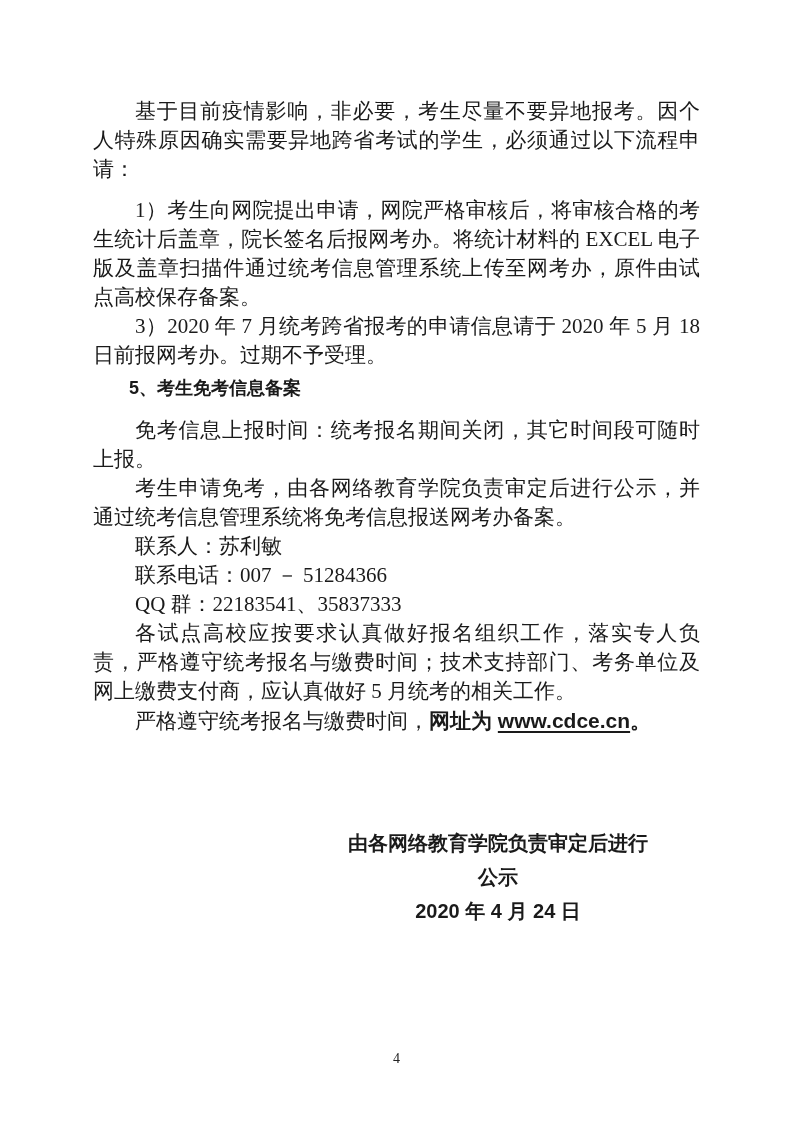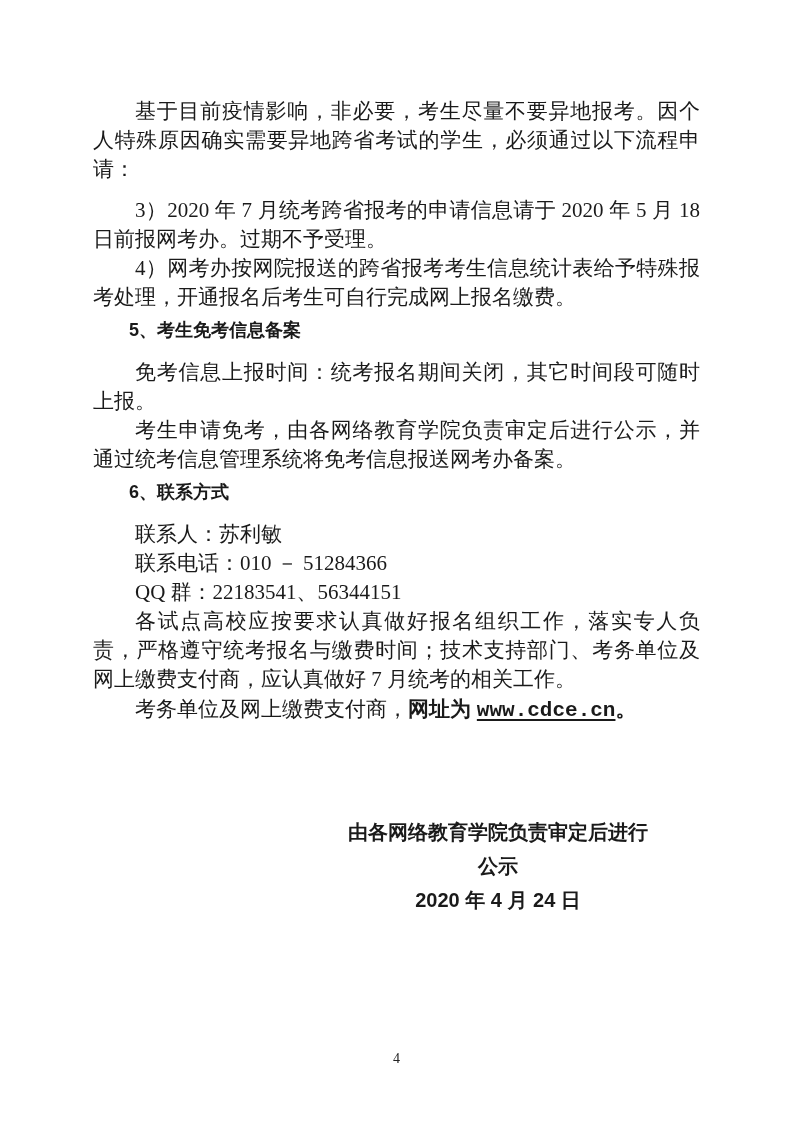--- a/index.html
+++ b/index.html
@@ -30,21 +30,21 @@
     line-height: 30px;
     text-indent: 2em;
     margin: 3px 0 13px 0;
     text-align: left;
   }
   .bold-sans {
     font-family: Liberation Sans, sans-serif;
     font-weight: 700;
   }
   .website-url {
-    font-family: Liberation Mono, monospace;
+    font-family: Liberation Sans, sans-serif;
     font-weight: 700;
     color: inherit;
     text-decoration: underline;
     text-underline-offset: 3px;
     cursor: pointer;
   }
   .signature {
     margin: 90px 45px 0 auto;
     width: 314px;
     text-align: center;
@@ -64,37 +64,36 @@
   }
 </style>
 </head>
 <body>
 
 <div class="page body-text">
 
   <p class="para intro">基于目前疫情影响，非必要，考生尽量不要异地报考。因个人特殊原因确实需要异地跨省考试的学生，必须通过以下流程申请：</p>
 
   <div>
+    <p class="para">1）考生向网院提出申请，网院严格审核后，将审核合格的考生统计后盖章，院长签名后报网考办。将统计材料的 EXCEL 电子版及盖章扫描件通过统考信息管理系统上传至网考办，原件由试点高校保存备案。</p>
     <p class="para">3）2020 年 7 月统考跨省报考的申请信息请于 2020 年 5 月 18 日前报网考办。过期不予受理。</p>
-    <p class="para">4）网考办按网院报送的跨省报考考生信息统计表给予特殊报考处理，开通报名后考生可自行完成网上报名缴费。</p>
   </div>
 
   <h2 class="heading">5、考生免考信息备案</h2>
 
   <p class="para">免考信息上报时间：统考报名期间关闭，其它时间段可随时上报。</p>
   <p class="para">考生申请免考，由各网络教育学院负责审定后进行公示，并通过统考信息管理系统将免考信息报送网考办备案。</p>
 
-  <h2 class="heading">6、联系方式</h2>
 
   <p class="para">联系人：苏利敏</p>
-  <p class="para">联系电话：010 － 51284366</p>
-  <p class="para">QQ 群：22183541、56344151</p>
-  <p class="para">各试点高校应按要求认真做好报名组织工作，落实专人负责，严格遵守统考报名与缴费时间；技术支持部门、考务单位及网上缴费支付商，应认真做好 7 月统考的相关工作。</p>
+  <p class="para">联系电话：007 － 51284366</p>
+  <p class="para">QQ 群：22183541、35837333</p>
+  <p class="para">各试点高校应按要求认真做好报名组织工作，落实专人负责，严格遵守统考报名与缴费时间；技术支持部门、考务单位及网上缴费支付商，应认真做好 5 月统考的相关工作。</p>
 
-  <p class="para"><span>考务单位及网上缴费支付商，</span><span class="bold-sans">网址为 </span><a class="website-url">www.cdce.cn</a><span class="bold-sans">。</span></p>
+  <p class="para"><span>严格遵守统考报名与缴费时间，</span><span class="bold-sans">网址为 </span><a class="website-url">www.cdce.cn</a><span class="bold-sans">。</span></p>
 
   <div class="signature">
     <div>由各网络教育学院负责审定后进行公示</div>
     <div>2020 年 4 月 24 日</div>
   </div>
 
   <div class="page-number">4</div>
 
 </div>
 

